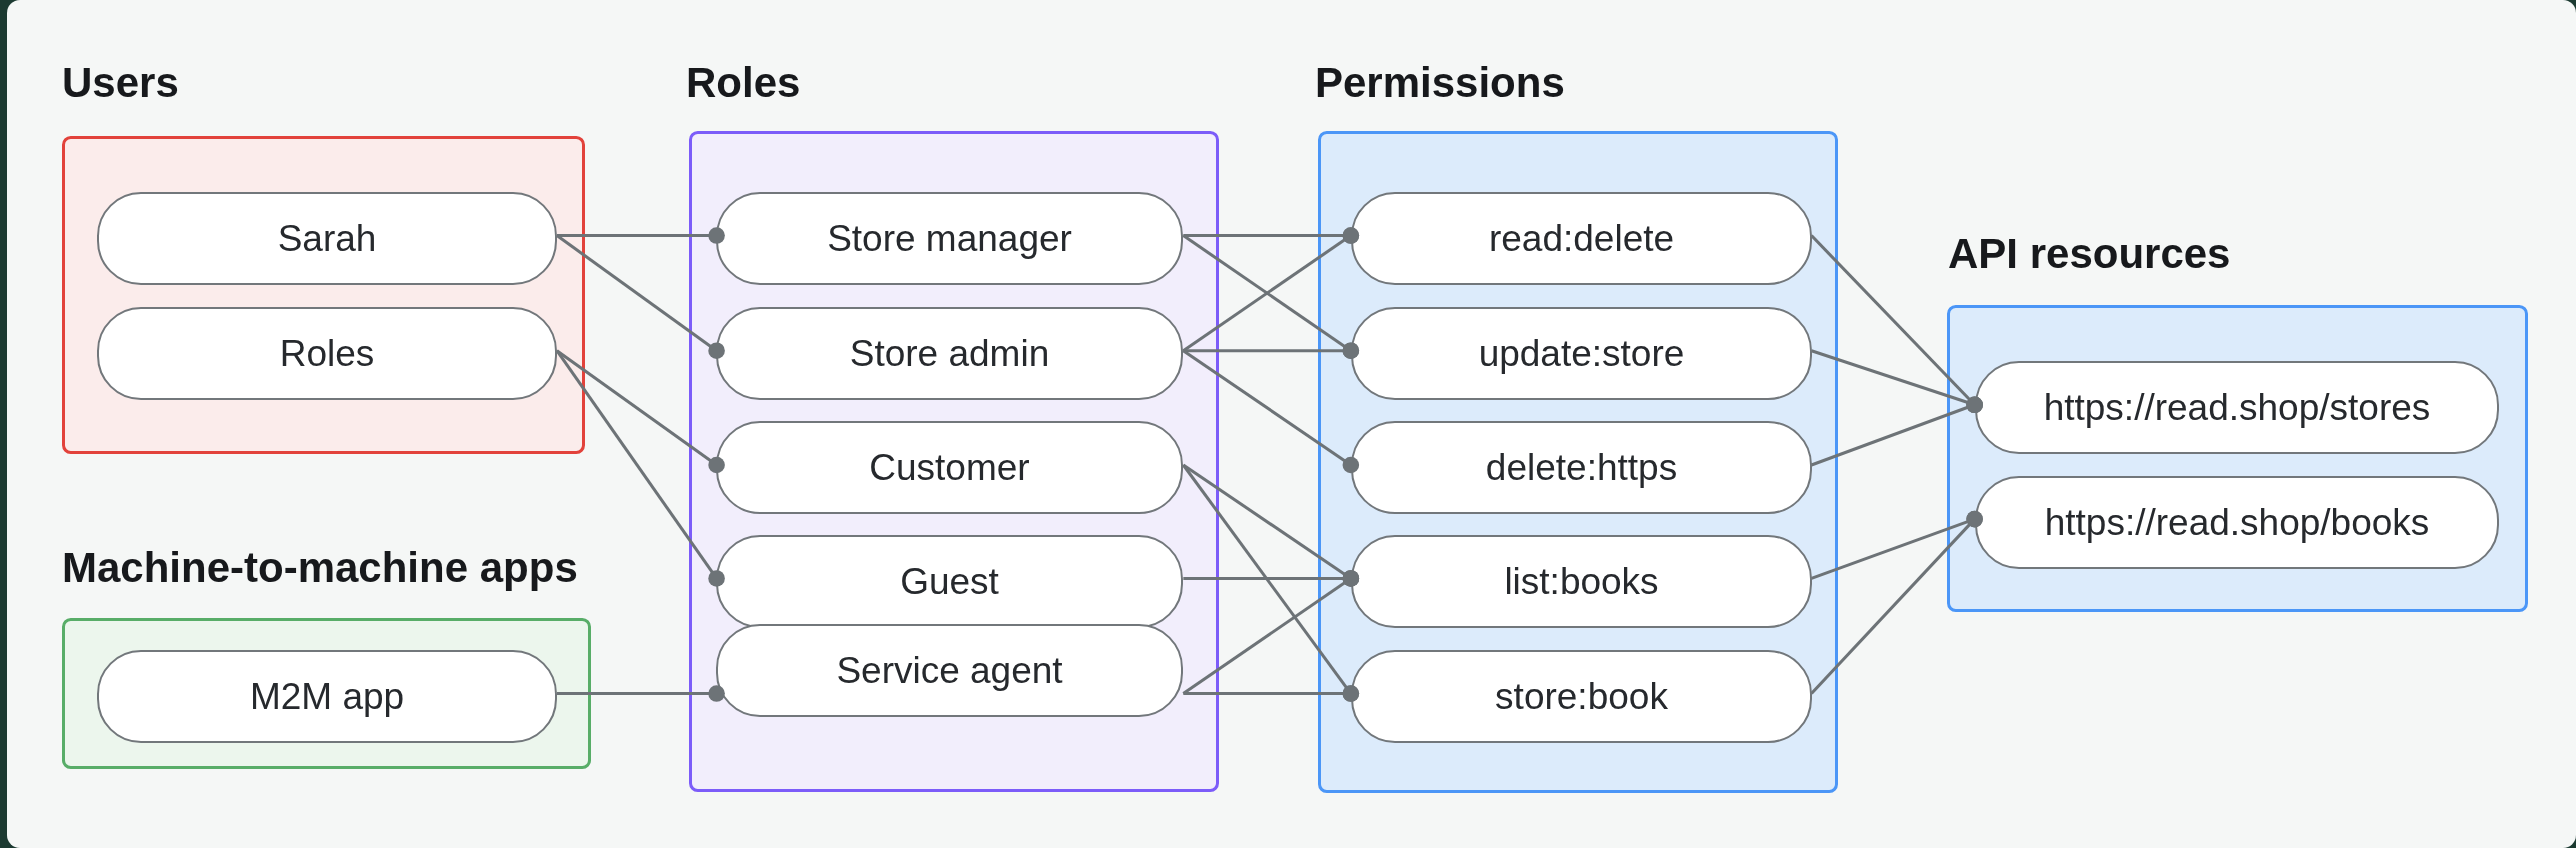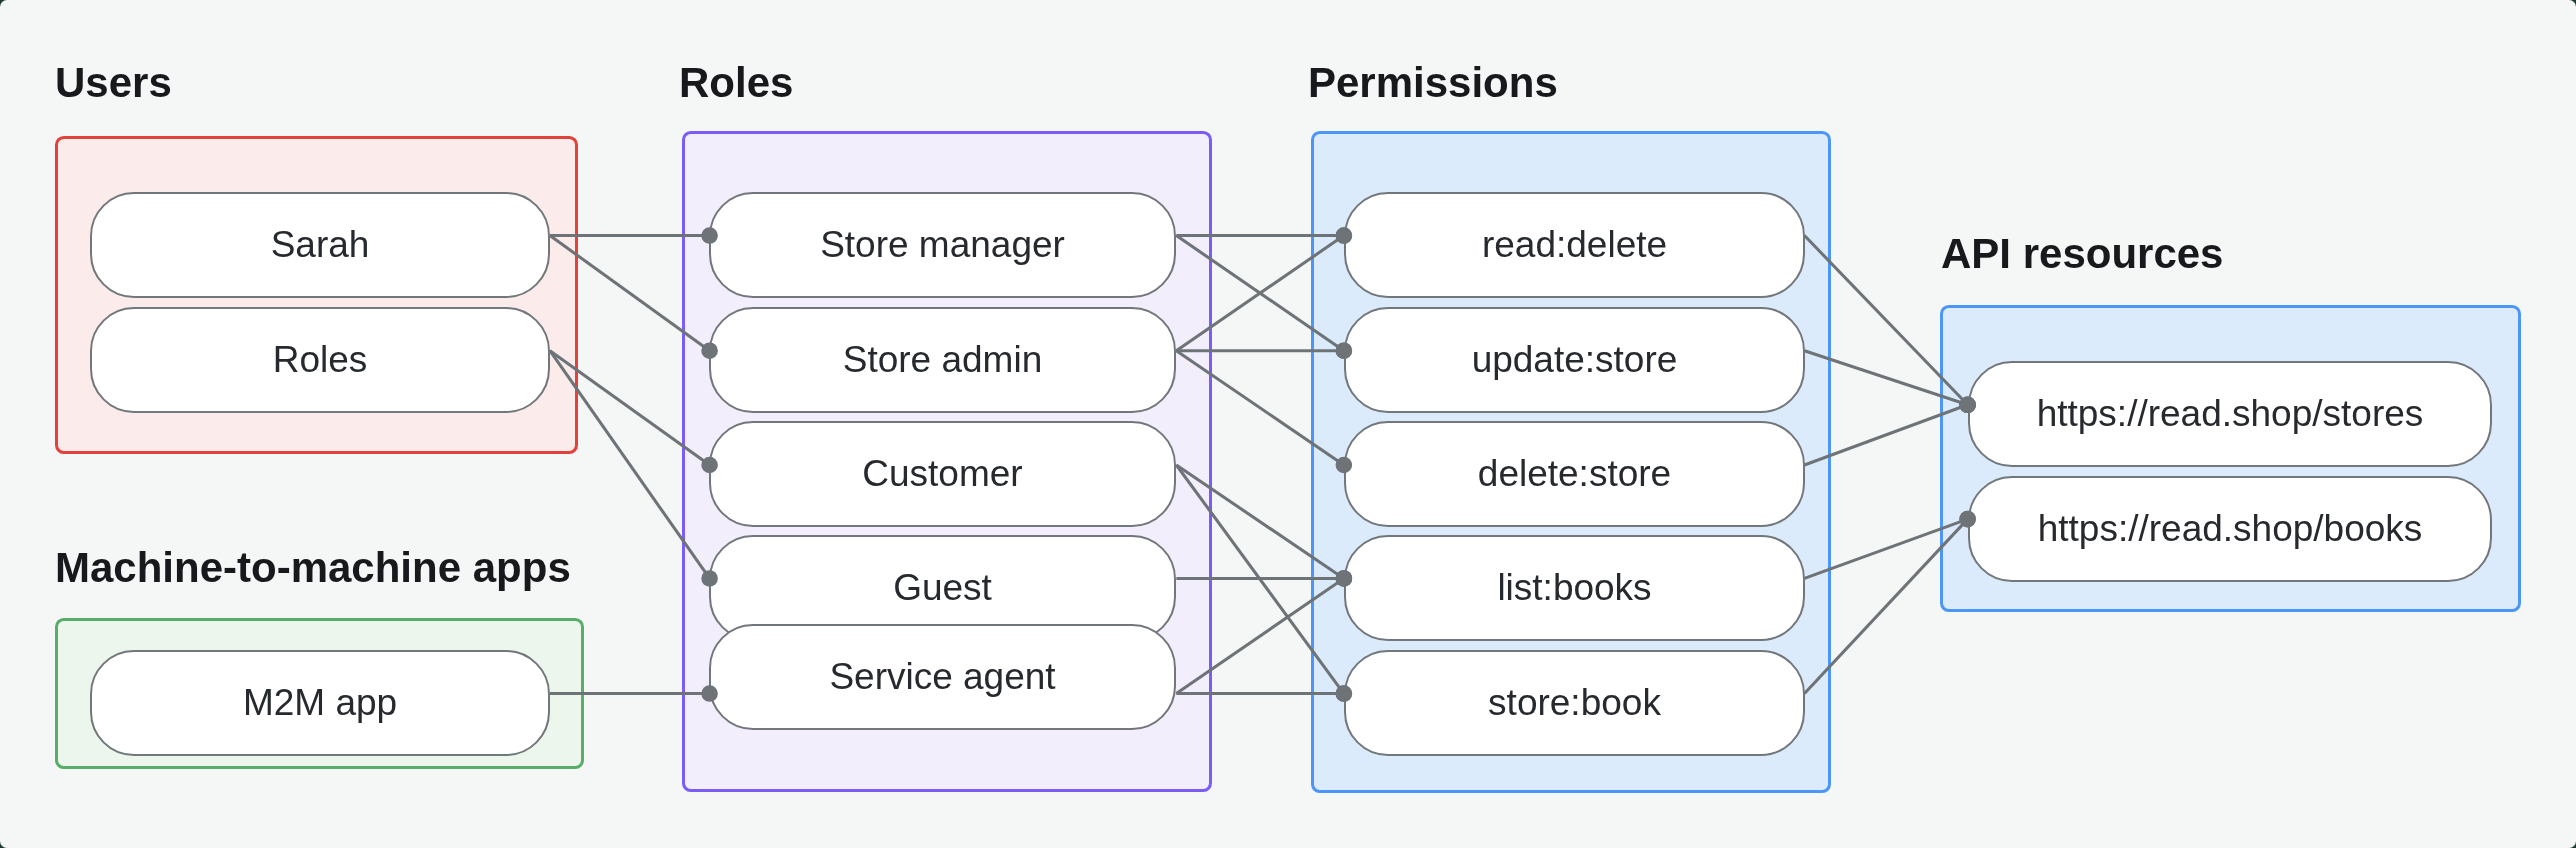--- a/index.html
+++ b/index.html
@@ -12,22 +12,23 @@
     position: relative;
     width: 2576px;
     height: 848px;
     background: #1c3a31;
     overflow: hidden;
   }
   #panel {
     position: absolute;
     inset: 0;
     background: #f5f7f6;
-    border-radius: 7px;
+    border-radius: 13px;
     overflow: hidden;
+    margin-left: 7px;
   }
   .group-box {
     position: absolute;
     box-sizing: border-box;
     border: 3.9px solid;
     border-radius: 8.7px;
     z-index: 1;
   }
   .group-label {
     position: absolute;
@@ -43,21 +44,21 @@
     position: absolute;
     left: 0;
     top: 0;
     z-index: 2;
     pointer-events: none;
   }
   svg#dots-layer { z-index: 4; }
   .pill {
     position: absolute;
     box-sizing: border-box;
-    height: 106px;
+    height: 93px;
     background: #ffffff;
     border: 2.6px solid #72777b;
     border-radius: 44px;
     display: flex;
     align-items: center;
     justify-content: center;
     font-size: 37px;
     color: #26292d;
     white-space: nowrap;
     z-index: 3;
@@ -106,21 +107,21 @@
         <div class="pill" style="left: 90px; top: 192px; width: 460px;">Sarah</div>
         <div class="pill" style="left: 90px; top: 307px; width: 460px;">Roles</div>
         <div class="pill" style="left: 90px; top: 650px; width: 460px;">M2M app</div>
         <div class="pill" style="left: 709px; top: 192px; width: 467px; text-align: right;">Store manager</div>
         <div class="pill" style="left: 709px; top: 307px; width: 467px;">Store admin</div>
         <div class="pill" style="left: 709px; top: 421px; width: 467px;">Customer</div>
         <div class="pill" style="left: 709px; top: 535px; width: 467px;">Guest</div>
         <div class="pill" style="left: 709px; top: 624px; width: 467px;">Service agent</div>
         <div class="pill" style="left: 1344px; top: 192px; width: 461px;">read:delete</div>
         <div class="pill" style="left: 1344px; top: 307px; width: 461px;">update:store</div>
-        <div class="pill" style="left: 1344px; top: 421px; width: 461px;">delete:store</div>
+        <div class="pill" style="left: 1344px; top: 421px; width: 461px;">delete:https</div>
         <div class="pill" style="left: 1344px; top: 535px; width: 461px;">list:books</div>
         <div class="pill" style="left: 1344px; top: 650px; width: 461px;">store:book</div>
         <div class="pill" style="left: 1968px; top: 361px; width: 524px;">https://read.shop/stores</div>
         <div class="pill" style="left: 1968px; top: 476px; width: 524px;">https://read.shop/books</div>
       </div>
     <svg id="dots-layer" class="layer" width="2576" height="848" viewBox="0 0 2952 972">
         <circle cx="813" cy="270" r="9.5" fill="#6d7377"></circle>
         <circle cx="813" cy="402" r="9.5" fill="#6d7377"></circle>
         <circle cx="813" cy="533" r="9.5" fill="#6d7377"></circle>
         <circle cx="813" cy="663" r="9.5" fill="#6d7377"></circle>

